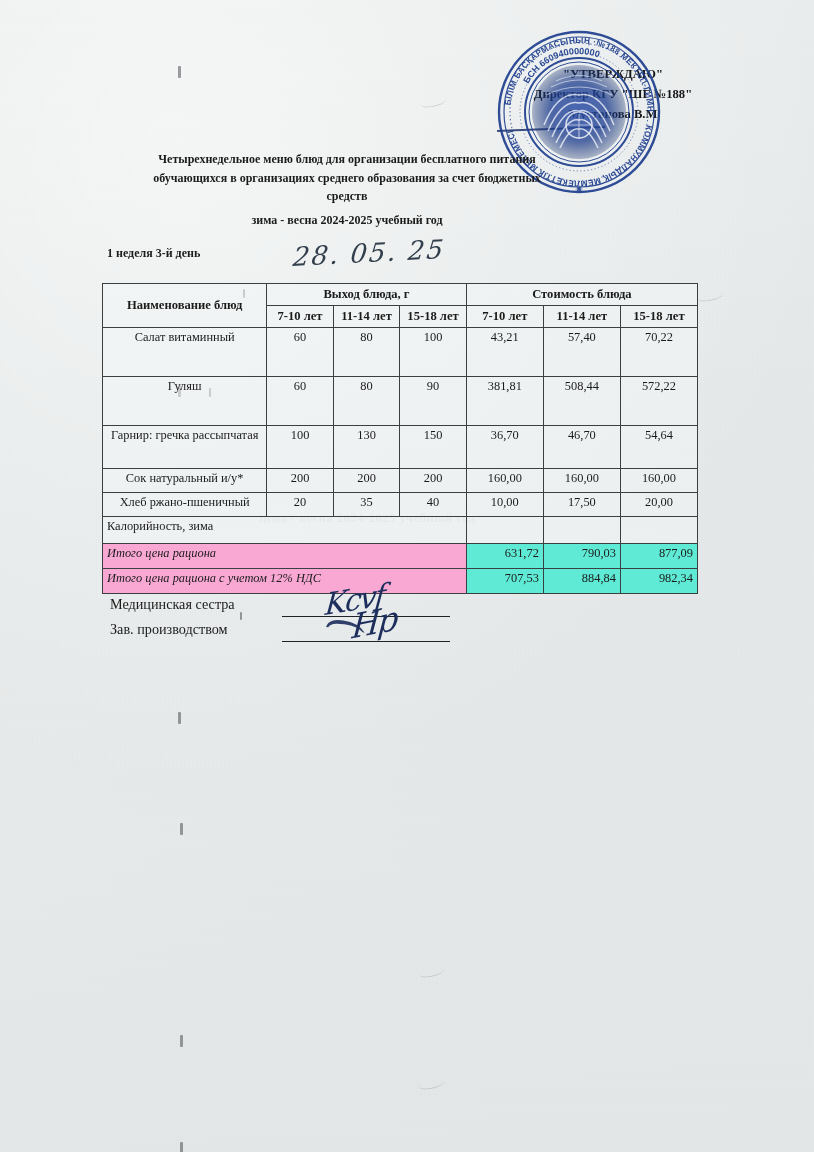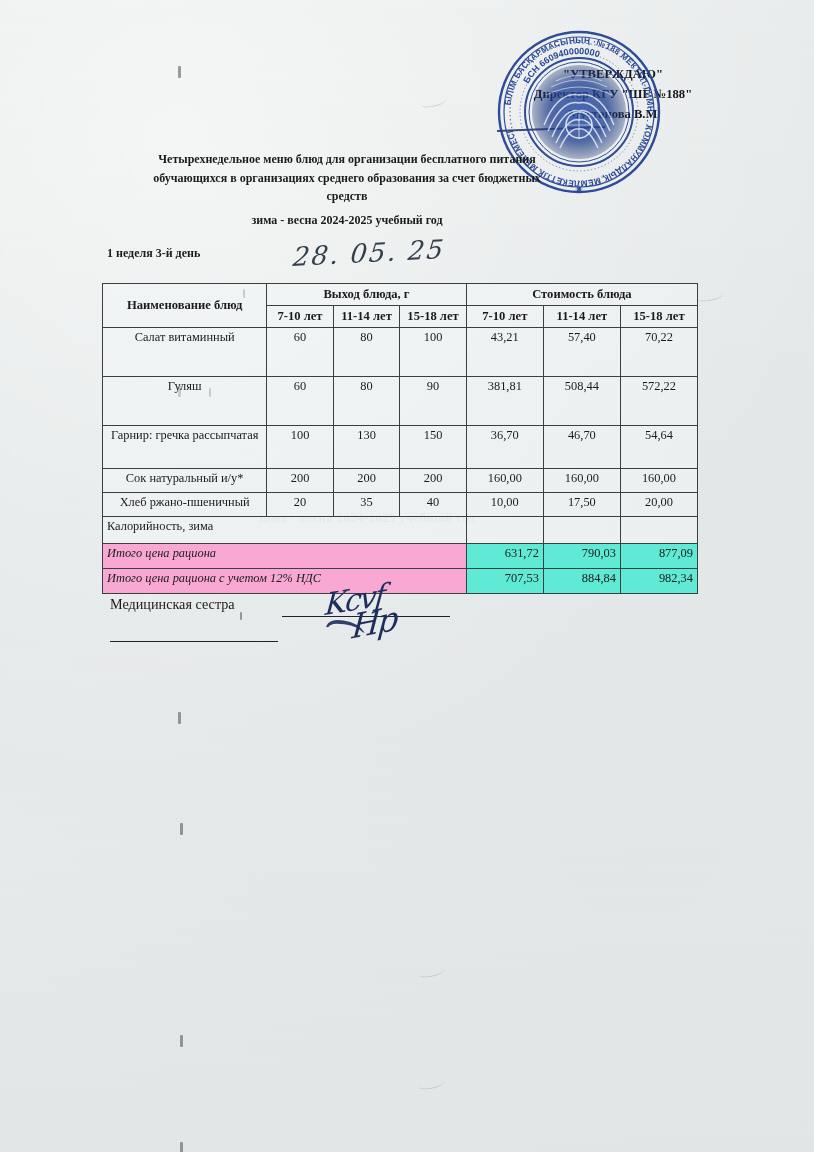--- a/index.html
+++ b/index.html
@@ -438,19 +438,20 @@
 
   </tbody>
 </table>
 
 <div id="signatures">
   <div class="sig-row">
     <span class="sig-label">Медицинская сестра</span>
     <span class="sig-line"></span>
   </div>
   <div class="sig-row">
+    <span class="sig-label">Зав. производством</span>
     <span class="sig-line"></span>
   </div>
 </div>
 
 <div class="scribble" id="scr1">Kcvf</div>
 <div class="scribble" id="scr3">(</div>
 <div class="scribble" id="scr2">Hp</div>
 
 </body></html>

